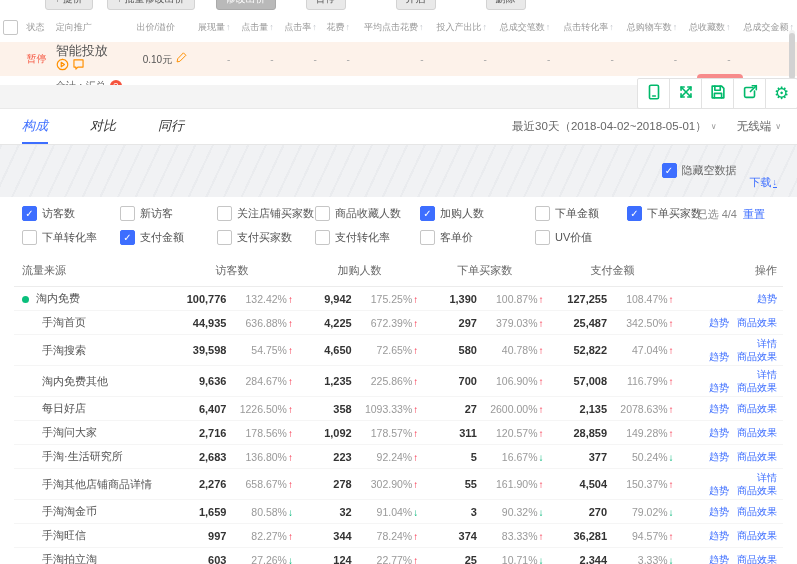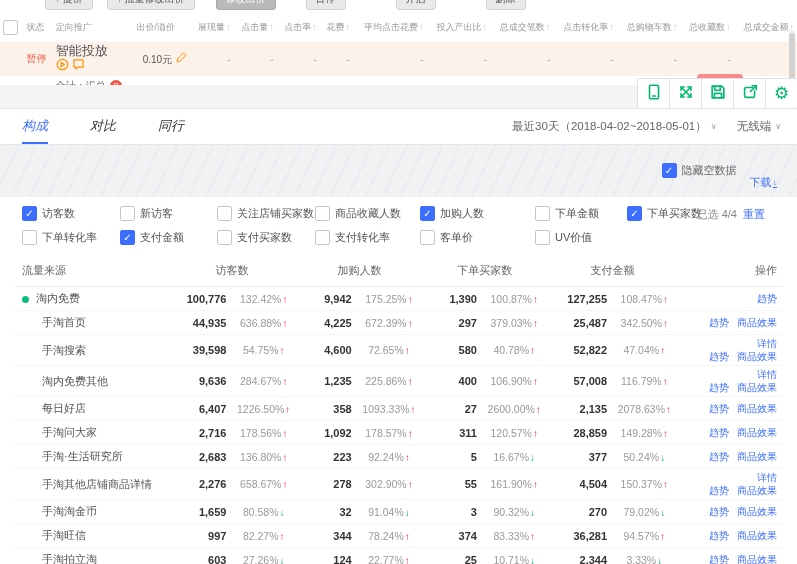--- a/index.html
+++ b/index.html
@@ -87,21 +87,21 @@
   .traffic table{width:100%;border-collapse:collapse;font-size:11px;}
   .traffic thead th{font-weight:normal;color:#666;font-size:11px;padding:9px 4px 8px;border-bottom:1px solid #ececec;}
   .traffic th.h-name{text-align:left;width:148px;padding-left:8px;}
   .traffic th.h-metric{text-align:center;}
   .traffic th.h-ops{text-align:right;width:108px;padding-right:6px;}
   .traffic td{padding:4px 4px;border-bottom:1px solid #f5f5f5;}
   .traffic td.name{color:#555;padding-left:8px;white-space:nowrap;}
   .traffic td.name.sub{padding-left:28px;}
   .dot{display:inline-block;width:7px;height:7px;border-radius:50%;background:#0abf7c;margin-right:7px;vertical-align:middle;}
   .traffic td.v{text-align:right;color:#333;font-weight:bold;font-size:11px;width:66px;white-space:nowrap;}
-  .traffic td.p{text-align:center;color:#999;font-size:10.5px;width:62px;white-space:nowrap;}
+  .traffic td.p{text-align:right;color:#999;font-size:10.5px;width:62px;white-space:nowrap;}
   .arr{font-weight:bold;margin-left:1px;font-size:10px;}
   .arr.up{color:#f5223d;}
   .arr.down{color:#00b578;}
   .traffic td.ops{text-align:right;padding:2px 6px 2px 4px;}
   .traffic td.ops div{line-height:13px;white-space:nowrap;}
   .traffic td.ops a{color:#3d6eff;font-size:10px;margin-left:8px;}
 </style>
 </head>
 <body>
 
@@ -357,38 +357,38 @@
               <td class="v">25,487</td>
               <td class="p"><span>342.50%</span><span class="arr up">↑</span></td>
               <td class="ops">
                 <div><a>趋势</a><a>商品效果</a></div>
               </td>
             </tr>
             <tr>
               <td class="name sub">手淘搜索</td>
               <td class="v">39,598</td>
               <td class="p"><span>54.75%</span><span class="arr up">↑</span></td>
-              <td class="v">4,600</td>
+              <td class="v">4,650</td>
               <td class="p"><span>72.65%</span><span class="arr up">↑</span></td>
               <td class="v">580</td>
               <td class="p"><span>40.78%</span><span class="arr up">↑</span></td>
               <td class="v">52,822</td>
               <td class="p"><span>47.04%</span><span class="arr up">↑</span></td>
               <td class="ops">
                 <div><a>详情</a></div>
                 <div><a>趋势</a><a>商品效果</a></div>
               </td>
             </tr>
             <tr>
               <td class="name sub">淘内免费其他</td>
               <td class="v">9,636</td>
               <td class="p"><span>284.67%</span><span class="arr up">↑</span></td>
               <td class="v">1,235</td>
               <td class="p"><span>225.86%</span><span class="arr up">↑</span></td>
-              <td class="v">400</td>
+              <td class="v">700</td>
               <td class="p"><span>106.90%</span><span class="arr up">↑</span></td>
               <td class="v">57,008</td>
               <td class="p"><span>116.79%</span><span class="arr up">↑</span></td>
               <td class="ops">
                 <div><a>详情</a></div>
                 <div><a>趋势</a><a>商品效果</a></div>
               </td>
             </tr>
             <tr>
               <td class="name sub">每日好店</td>

